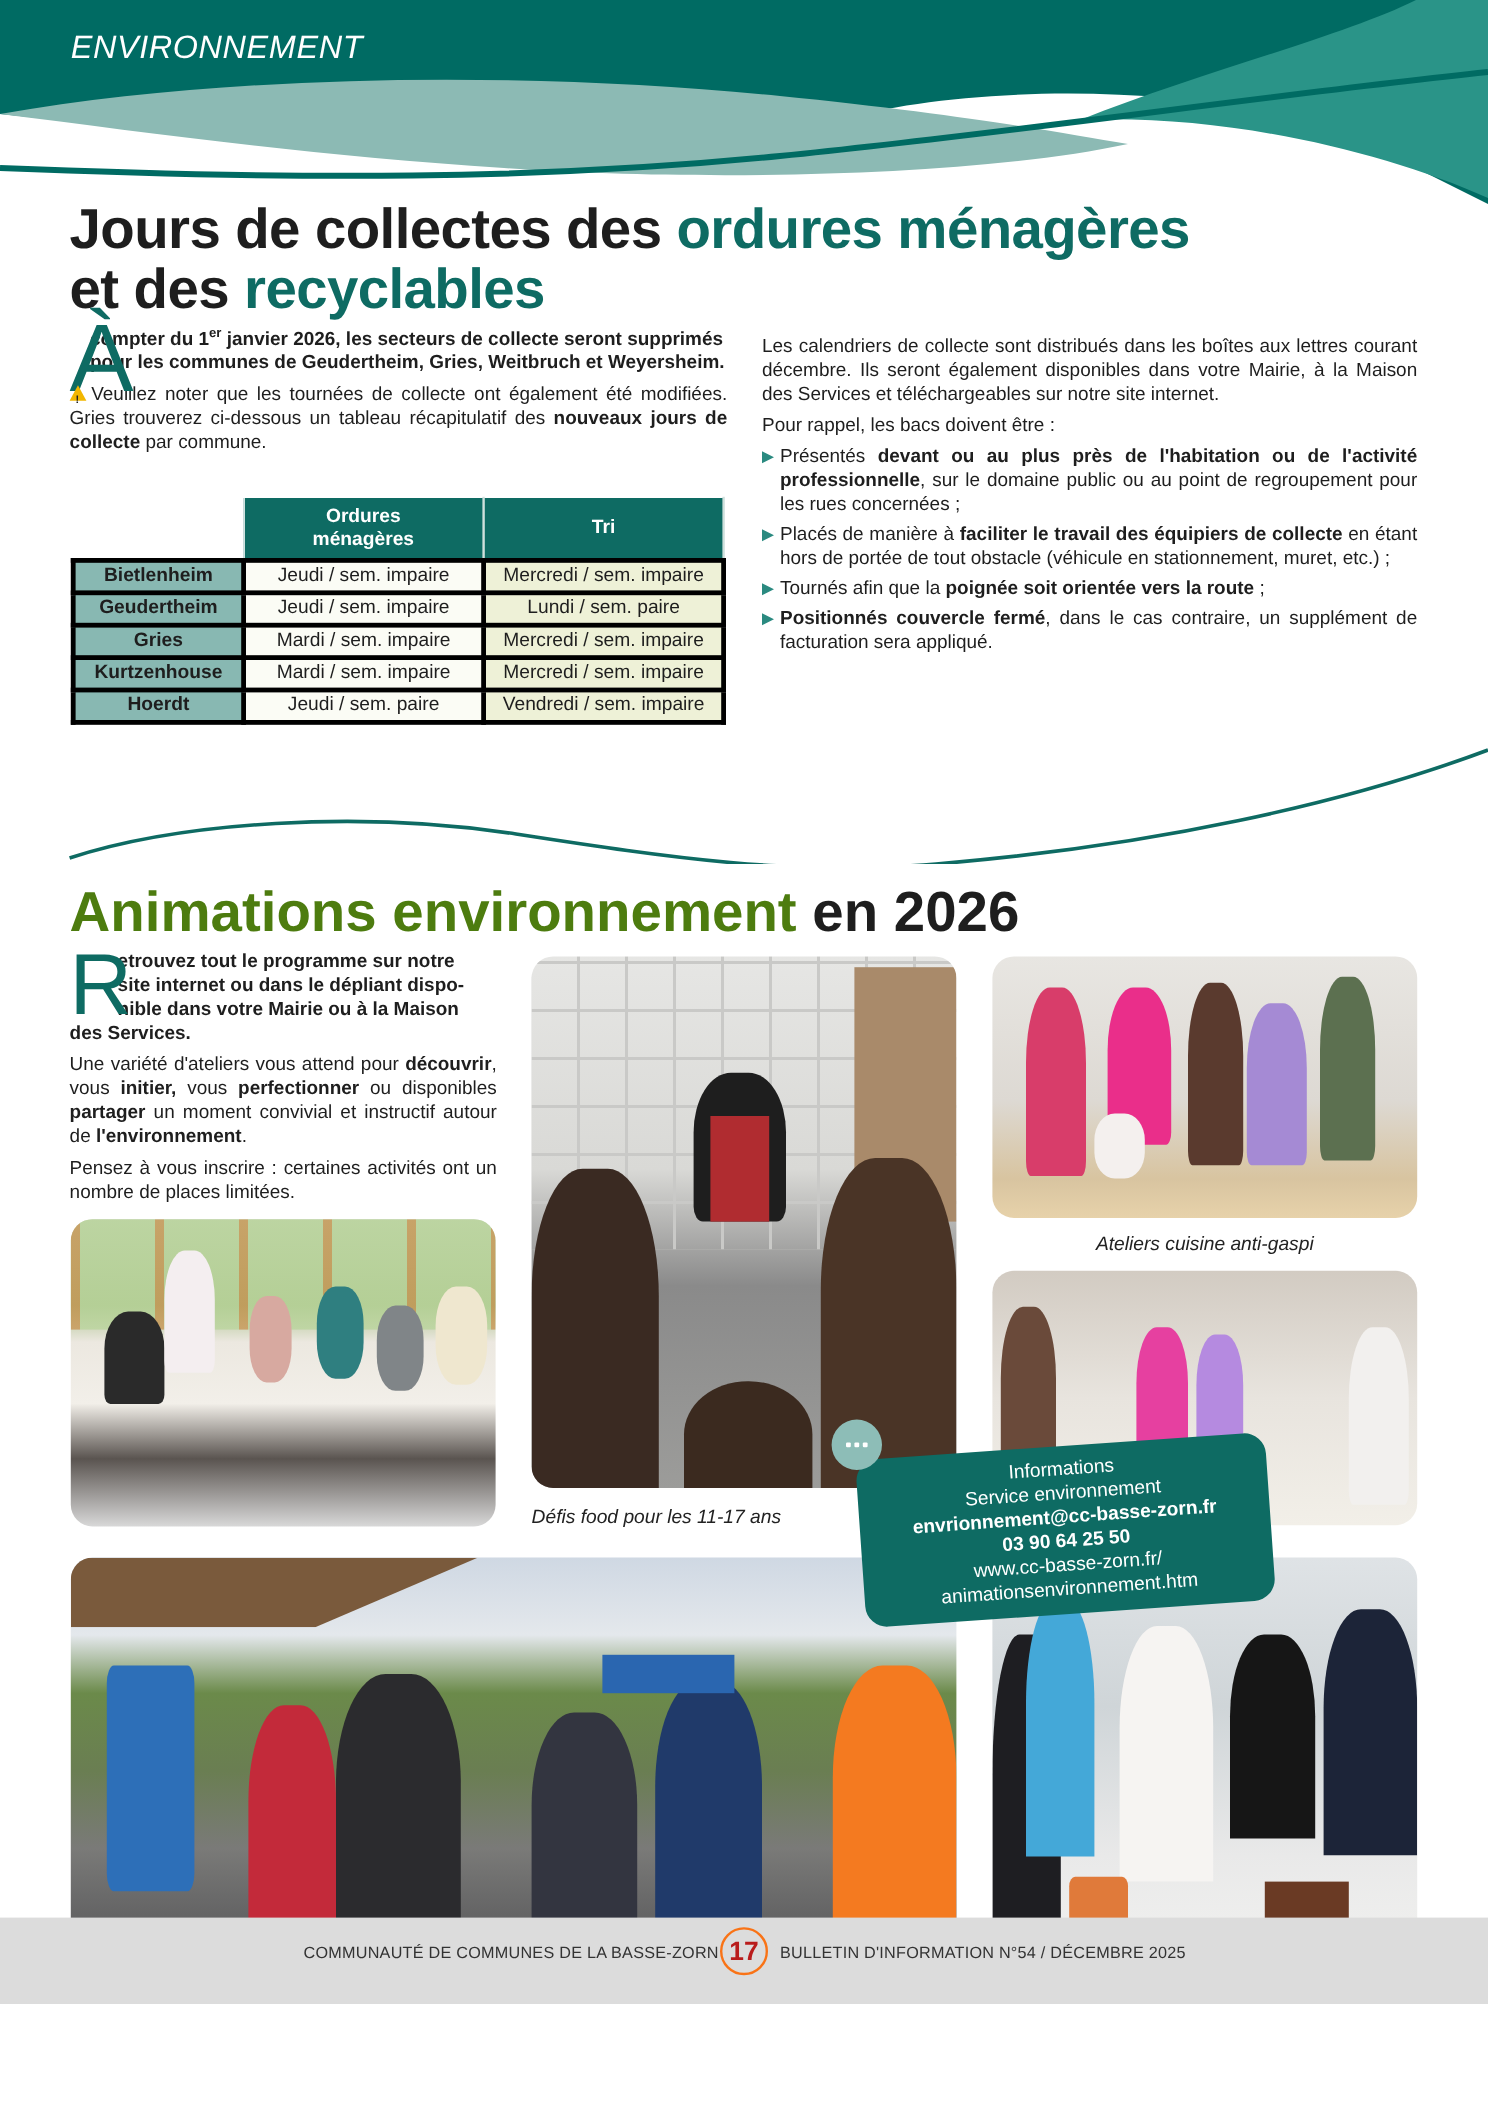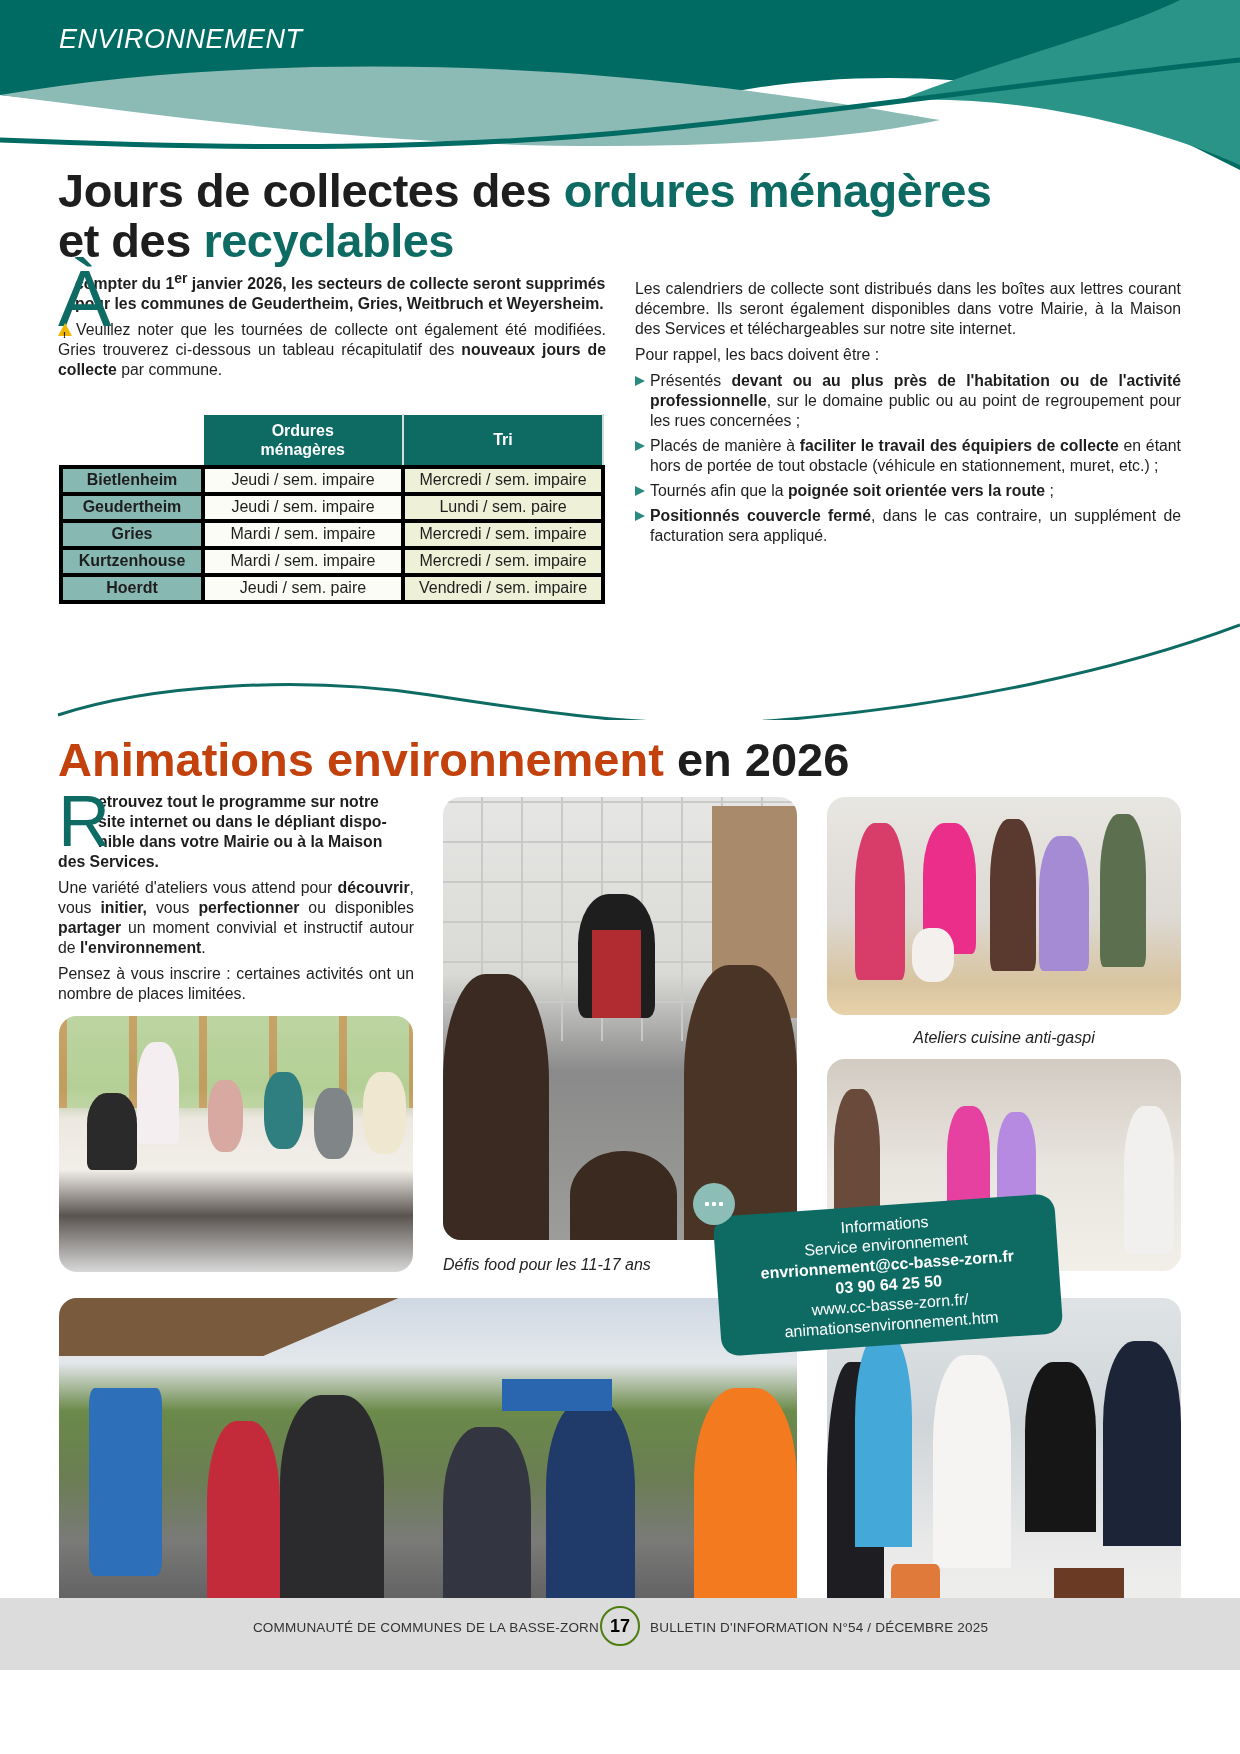--- a/index.html
+++ b/index.html
@@ -29,61 +29,61 @@
 
   .col-right { position: absolute; left: 635px; top: 279px; width: 546px; }
   .col-right .p { margin-bottom: 6px; }
   .bullets { list-style: none; }
   .bullets li { position: relative; padding-left: 15px; font-size: 15.8px; line-height: 20px; text-align: justify; margin-bottom: 5px; color: #1e1e1e; }
   .bullets li .tri-icon { position: absolute; left: 0; top: 5px; width: 0; height: 0; border-top: 5px solid transparent; border-bottom: 5px solid transparent; border-left: 10px solid #2a8a80; }
 
   .divider { position: absolute; left: 0; top: 620px; width: 1240px; height: 100px; }
 
   .title2 { position: absolute; left: 58px; top: 732px; font-size: 47px; line-height: 56px; color: #1e1e1e; }
-  .title2 b { color: #c2410c; }
+  .title2 b { color: #4d7c0f; }
 
   .anim-text { position: absolute; left: 58px; top: 792px; width: 356px; }
   .dropcap2 { position: absolute; left: 0; top: -2px; font-size: 72px; line-height: 62px; color: #0e6b63; }
   .anim-lead { font-size: 15.8px; line-height: 20px; font-weight: bold; color: #1e1e1e; }
   .anim-lead .l { display: block; padding-left: 40px; }
   .anim-text .p { margin-top: 6px; }
 
   .photo { position: absolute; border-radius: 18px; overflow: hidden; }
   .caption { position: absolute; font-style: italic; font-size: 16px; color: #222; text-align: center; }
 
   .info-card { position: absolute; left: 717px; top: 1205px; width: 342px; height: 140px; background: #0e6b63; border-radius: 18px; transform: rotate(-4deg); color: #fff; text-align: center; padding-top: 10px; font-size: 16px; line-height: 20px; }
   .info-card .b { font-weight: bold; }
   .dots-bubble { position: absolute; left: 693px; top: 1183px; width: 42px; height: 42px; border-radius: 50%; background: #8dbdb7; display: flex; align-items: center; justify-content: center; gap: 3px; z-index: 3; }
   .dots-bubble span { width: 4px; height: 4px; background: #fff; border-radius: 1px; }
 
   .footer { position: absolute; left: 0; top: 1598px; width: 1240px; height: 72px; background: #dcdcdc; }
   .footer .left { position: absolute; right: 641px; top: 22px; font-size: 13.5px; color: #333; letter-spacing: 0.2px; }
   .footer .right { position: absolute; left: 650px; top: 22px; font-size: 13.5px; color: #333; letter-spacing: 0.2px; }
-  .footer .page { position: absolute; left: 600px; top: 8px; width: 40px; height: 40px; border-radius: 50%; border: 2px solid #4d7c0f; text-align: center; line-height: 36px; font-weight: bold; font-size: 18px; color: #000000; }
+  .footer .page { position: absolute; left: 600px; top: 8px; width: 40px; height: 40px; border-radius: 50%; border: 2px solid #f97316; text-align: center; line-height: 36px; font-weight: bold; font-size: 22px; color: #b91c1c; }
 </style>
 </head>
 <body>
 
 <svg class="header-band" viewBox="0 0 1240 170" preserveAspectRatio="none">
   <path d="M0 0 H1240 V170 L1180 140 C1050 60 800 70 700 100 C520 150 250 120 0 95 Z" fill="#006b63"></path>
   <path d="M0 95 C200 60 450 60 650 80 C800 95 880 110 940 120 C800 150 560 150 420 140 C260 130 120 110 0 95 Z" fill="#8cbab4"></path>
   <path d="M1180 0 H1240 V165 C1150 125 1020 95 900 100 C1000 60 1120 30 1180 0 Z" fill="#2a9488"></path>
   <path d="M0 140 C250 150 450 150 650 130 C850 110 1050 80 1240 60" stroke="#006b63" stroke-width="5" fill="none"></path>
 </svg>
 <div class="section-tag">ENVIRONNEMENT</div>
 
 <h1 class="title1">
   <span>Jours de collectes des </span><b>ordures ménagères</b><br>
   <span>et des </span><b>recyclables</b>
 </h1>
 
 <div class="intro-block">
   <span class="dropcap">À</span>
   <p class="intro-lead" style="padding-left:0;margin-left:17px;">
-    <span>compter du 1</span><sup style="font-size:14px">er</sup><span> janvier 2026, les secteurs de collecte seront supprimés pour les communes de Geudertheim, Gries, Weitbruch et Weyersheim.</span>
+    <span>compter du 1</span><sup style="font-size:11px">er</sup><span> janvier 2026, les secteurs de collecte seront supprimés pour les communes de Geudertheim, Gries, Weitbruch et Weyersheim.</span>
   </p>
   <p class="p" style="margin-top:6px">
     <span class="warn-icon"></span><span>Veuillez noter que les tournées de collecte ont également été modifiées. Gries trouverez ci-dessous un tableau récapitulatif des </span><b>nouveaux jours de collecte</b><span> par commune.</span>
   </p>
 </div>
 
 <table class="collect">
   <thead>
     <tr>
       <th class="empty"></th>

